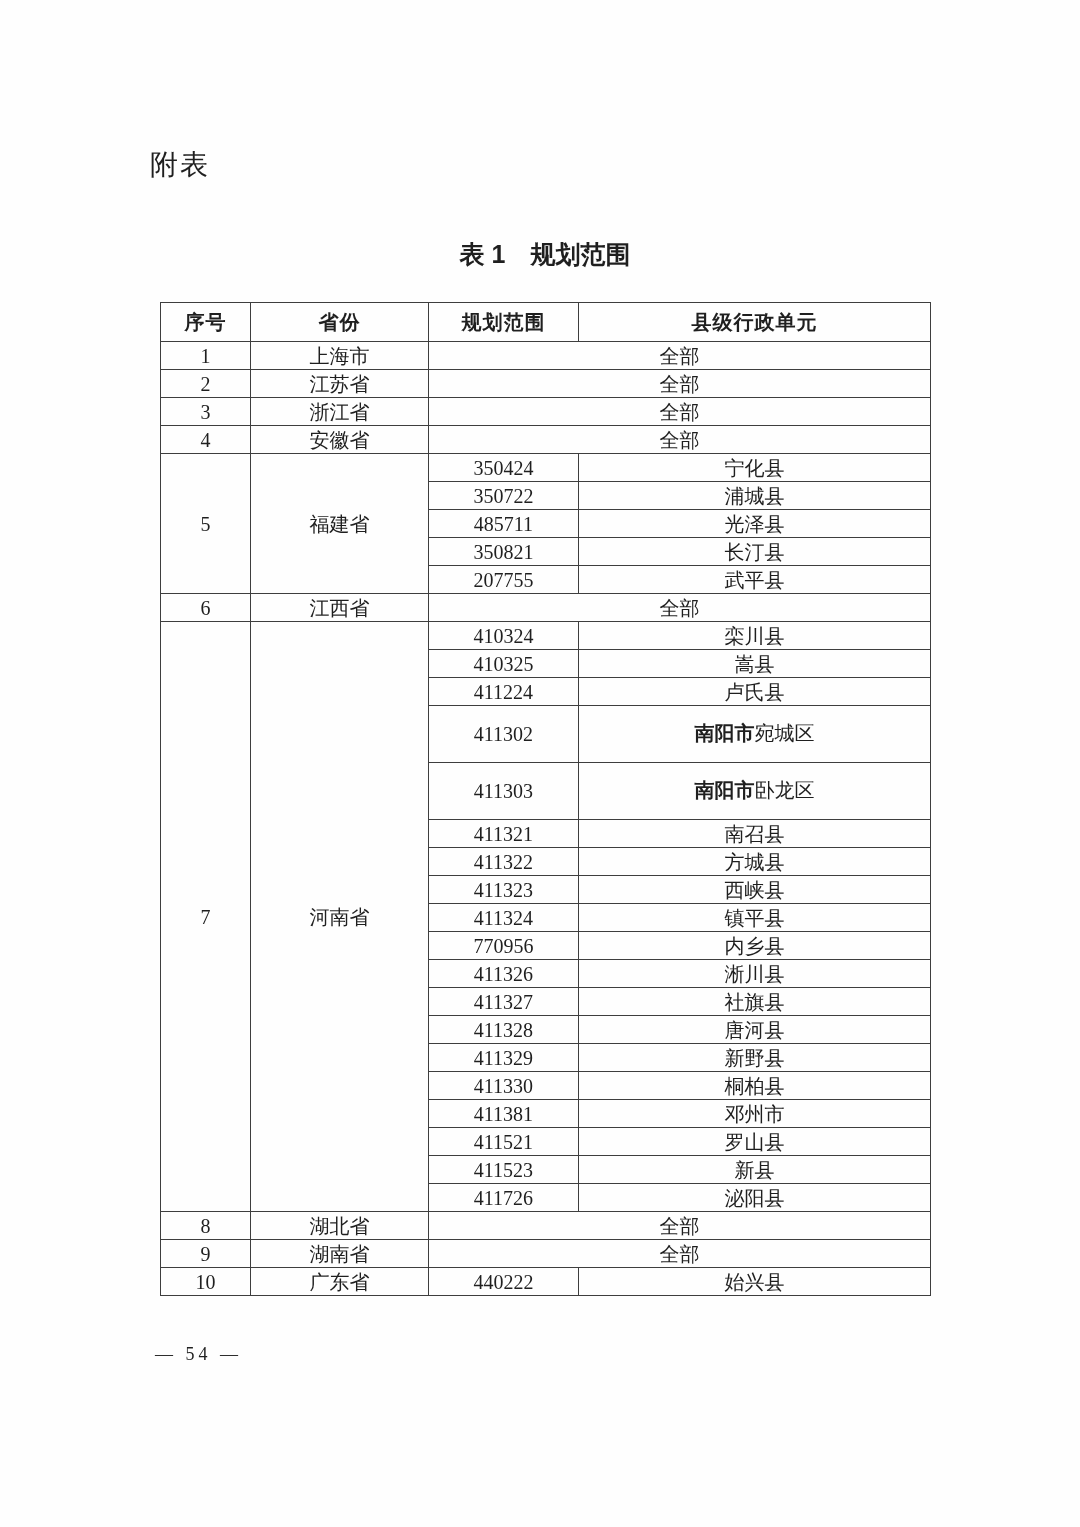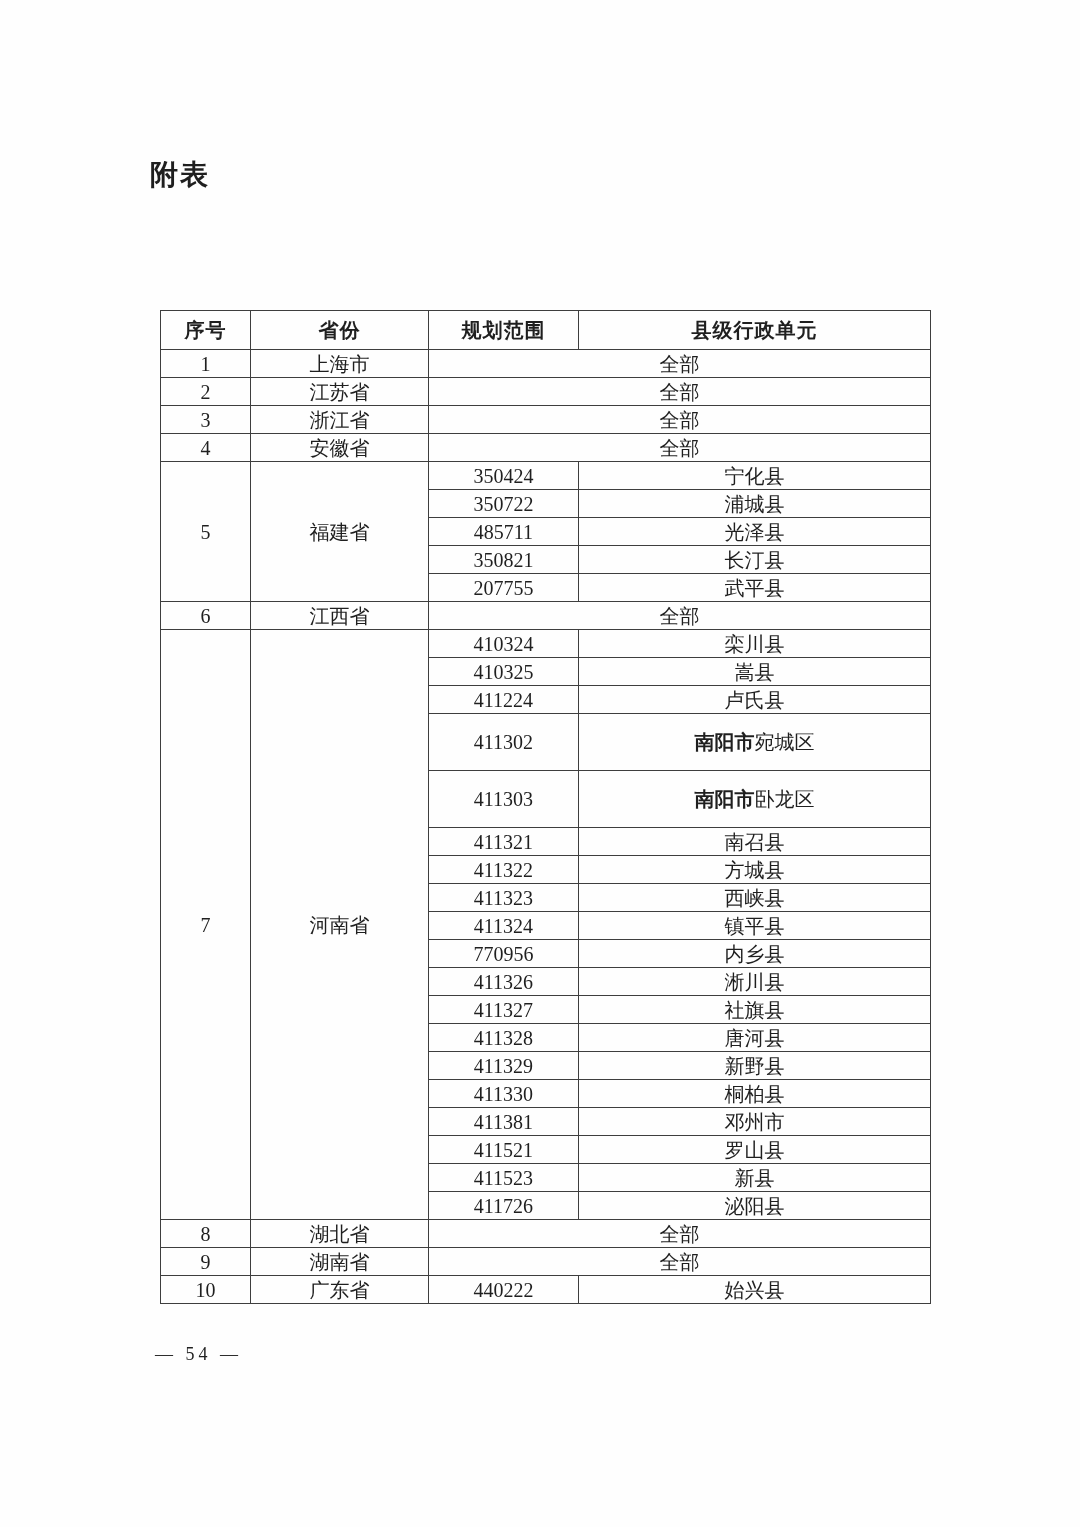--- a/index.html
+++ b/index.html
@@ -12,43 +12,43 @@
     width: 1080px;
     height: 1527px;
     background: #fefefe;
     color: #1f1f1f;
     font-family: "Liberation Serif", serif;
     overflow: hidden;
   }
   .appendix-heading {
     position: absolute;
     left: 150px;
-    top: 156px;
+    top: 146px;
     font-family: "Liberation Sans", sans-serif;
-    font-weight: 700;
+    font-weight: 400;
     font-size: 28px;
     letter-spacing: 2px;
     margin: 0;
   }
   .table-title {
     position: absolute;
     left: 160px;
     top: 238px;
     width: 770px;
     text-align: center;
     font-family: "Liberation Sans", sans-serif;
     font-weight: 700;
     font-size: 25px;
     margin: 0;
     white-space: pre;
   }
   table.scope-table {
     position: absolute;
     left: 160px;
-    top: 310px;
+    top: 302px;
     width: 770px;
     border-collapse: collapse;
     table-layout: fixed;
     padding-left: 36px;
   }
   .scope-table th, .scope-table td {
     border: 1.5px solid #3e3e3e;
     text-align: center;
     vertical-align: middle;
     padding: 0;
@@ -64,39 +64,40 @@
   }
   .scope-table td {
     height: 27px;
     font-family: "Liberation Serif", serif;
     font-weight: 400;
   }
   .scope-table tr.tall td {
     height: 56px;
   }
   .unit-bold {
-    font-family: Liberation Sans, sans-serif;
+    font-family: Liberation Mono, monospace;
     font-weight: 700;
   }
   .page-number {
     position: absolute;
     left: 155px;
     top: 1344px;
     font-size: 18px;
     font-family: "Liberation Serif", serif;
     letter-spacing: 4px;
   }
 </style>
 </head>
 <body>
 
 <div class="page">
 
   <h1 class="appendix-heading">附表</h1>
 
+  <h2 class="table-title">表 1　规划范围</h2>
 
   <table class="scope-table">
     <colgroup>
       <col style="width:90px">
       <col style="width:178px">
       <col style="width:150px">
       <col style="width:352px">
     </colgroup>
     <thead>
       <tr id="header-row">

